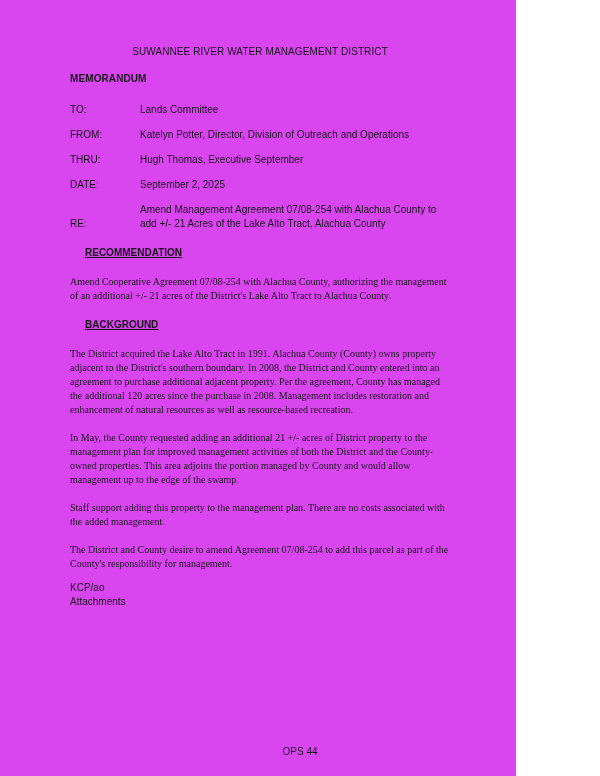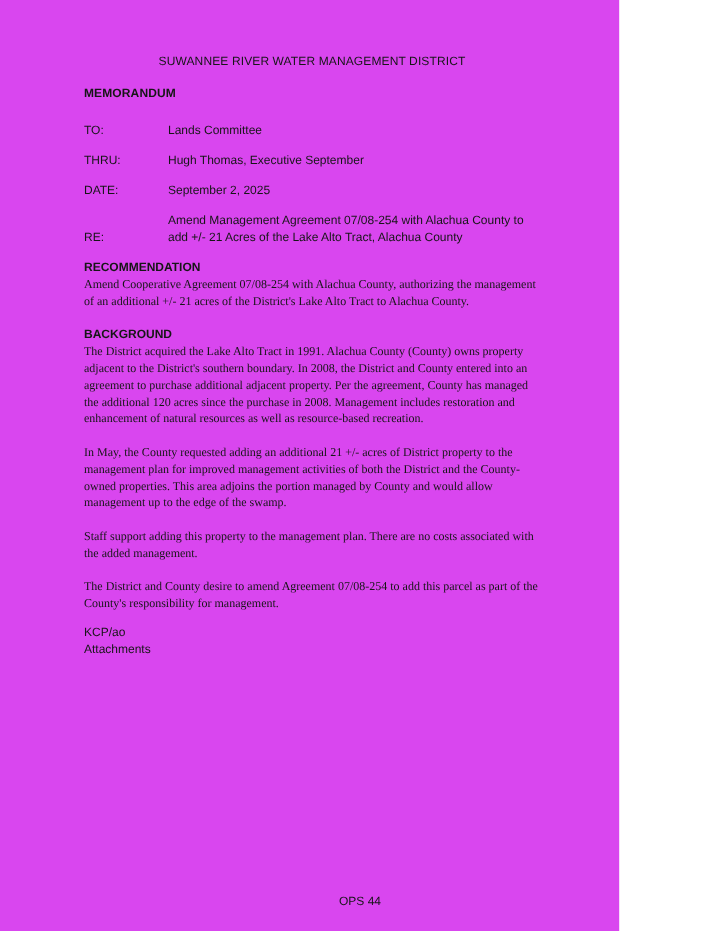--- a/index.html
+++ b/index.html
@@ -46,21 +46,22 @@
     flex: 0 0 70px;
   }
   .field-value {
     max-width: 378px;
   }
   .section {
     margin-top: 5px;
   }
   .section-heading {
     font-weight: bold;
-    margin: 0;
+    text-decoration: underline;
+    margin: 15px;
   }
   .section p {
     margin: 0 0 14px 0;
     max-width: 464px;
     font-family: Liberation Serif, serif;
   }
   .closing {
     margin-top: -4px;
   }
   .closing div {
@@ -80,20 +81,24 @@
 <div class="page">
 
   <div class="org-title">SUWANNEE RIVER WATER MANAGEMENT DISTRICT</div>
 
   <div class="doc-type">MEMORANDUM</div>
 
   <div class="header-fields">
     <div class="field-row">
       <span class="field-label">TO:</span>
       <span class="field-value">Lands Committee</span>
+    </div>
+    <div class="field-row">
+      <span class="field-label">FROM:</span>
+      <span class="field-value">Katelyn Potter, Director, Division of Outreach and Operations</span>
     </div>
     <div class="field-row">
       <span class="field-label">THRU:</span>
       <span class="field-value">Hugh Thomas, Executive September</span>
     </div>
     <div class="field-row">
       <span class="field-label">DATE:</span>
       <span class="field-value">September 2, 2025</span>
     </div>
     <div class="field-row">

